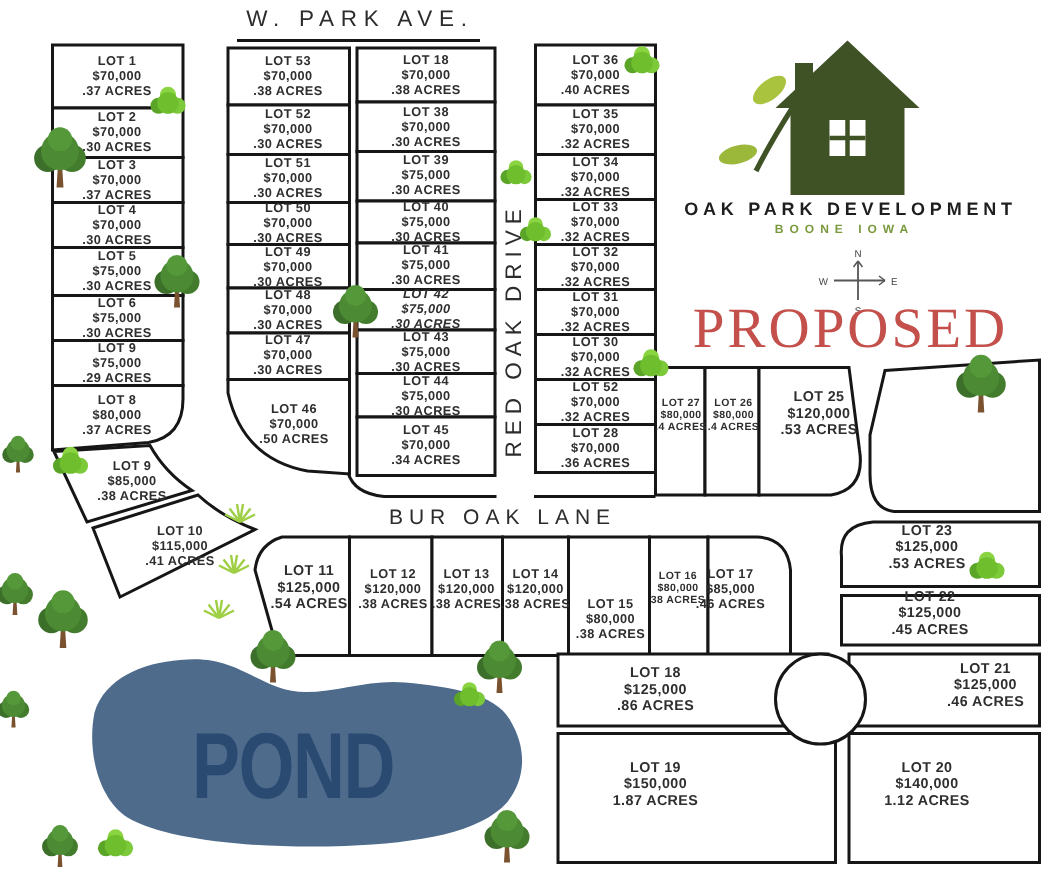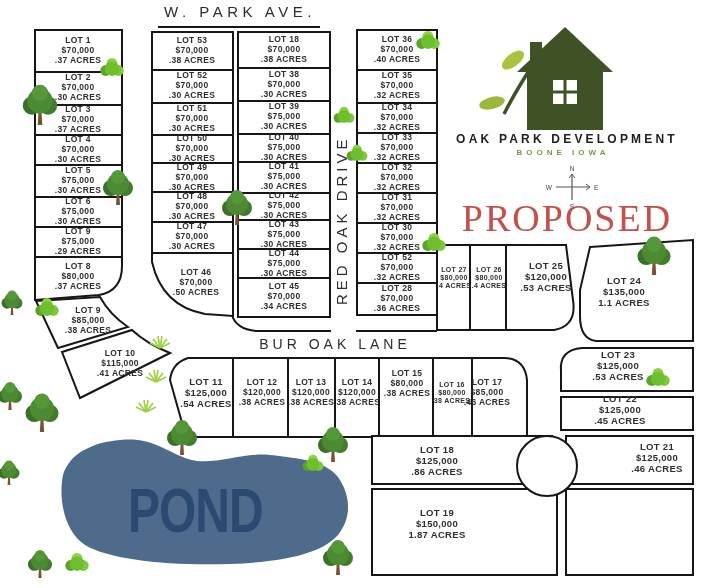--- a/index.html
+++ b/index.html
@@ -252,21 +252,21 @@
       <div class="lot-label" style="left: 311px; top: 393px;">
         <span>LOT 13</span>
         <span>$120,000</span>
         <span>.38 ACRES</span>
       </div>
       <div class="lot-label" style="left: 357px; top: 393px;">
         <span>LOT 14</span>
         <span>$120,000</span>
         <span>.38 ACRES</span>
       </div>
-      <div class="lot-label" style="left: 407px; top: 384px;">
+      <div class="lot-label" style="left: 407px; top: 413px;">
         <span>LOT 15</span>
         <span>$80,000</span>
         <span>.38 ACRES</span>
       </div>
       <div class="lot-label small" style="left: 452px; top: 393px;">
         <span>LOT 16</span>
         <span>$80,000</span>
         <span>38 ACRES</span>
       </div>
       <div class="lot-label" style="left: 487px; top: 393px;">
@@ -277,40 +277,40 @@
       <div class="lot-label big" style="left: 437px; top: 461px;">
         <span>LOT 18</span>
         <span>$125,000</span>
         <span>.86 ACRES</span>
       </div>
       <div class="lot-label big" style="left: 437px; top: 524px;">
         <span>LOT 19</span>
         <span>$150,000</span>
         <span>1.87 ACRES</span>
       </div>
+      <div class="lot-label big" style="left: 618px; top: 524px;">
+        <span>LOT 20</span>
+        <span>$140,000</span>
+        <span>1.12 ACRES</span>
+      </div>
       <div class="lot-label big" style="left: 657px; top: 458px;">
         <span>LOT 21</span>
         <span>$125,000</span>
         <span>.46 ACRES</span>
       </div>
       <div class="lot-label big" style="left: 620px; top: 410px;">
         <span>LOT 22</span>
         <span>$125,000</span>
         <span>.45 ACRES</span>
       </div>
       <div class="lot-label big" style="left: 618px; top: 366px;">
         <span>LOT 23</span>
         <span>$125,000</span>
         <span>.53 ACRES</span>
       </div>
-      <div class="lot-label big" style="left: 624px; top: 292px;">
-        <span>LOT 24</span>
-        <span>$135,000</span>
-        <span>1.1 ACRES</span>
-      </div>
       <div class="lot-label big" style="left: 546px; top: 277px;">
         <span>LOT 25</span>
         <span>$120,000</span>
         <span>.53 ACRES</span>
       </div>
       <div class="lot-label small" style="left: 489px; top: 278px;">
         <span>LOT 26</span>
         <span>$80,000</span>
         <span>.4 ACRES</span>
       </div>
@@ -382,21 +382,21 @@
       <div class="lot-label" style="left: 284px; top: 148px;">
         <span>LOT 40</span>
         <span>$75,000</span>
         <span>.30 ACRES</span>
       </div>
       <div class="lot-label" style="left: 284px; top: 177px;">
         <span>LOT 41</span>
         <span>$75,000</span>
         <span>.30 ACRES</span>
       </div>
-      <div class="lot-label" style="left: 284px; top: 206px;">
+      <div class="lot-label" style="left: 284px; top: 206px; font-style: italic;">
         <span>LOT 42</span>
         <span>$75,000</span>
         <span>.30 ACRES</span>
       </div>
       <div class="lot-label" style="left: 284px; top: 235px;">
         <span>LOT 43</span>
         <span>$75,000</span>
         <span>.30 ACRES</span>
       </div>
       <div class="lot-label" style="left: 284px; top: 264px;">

